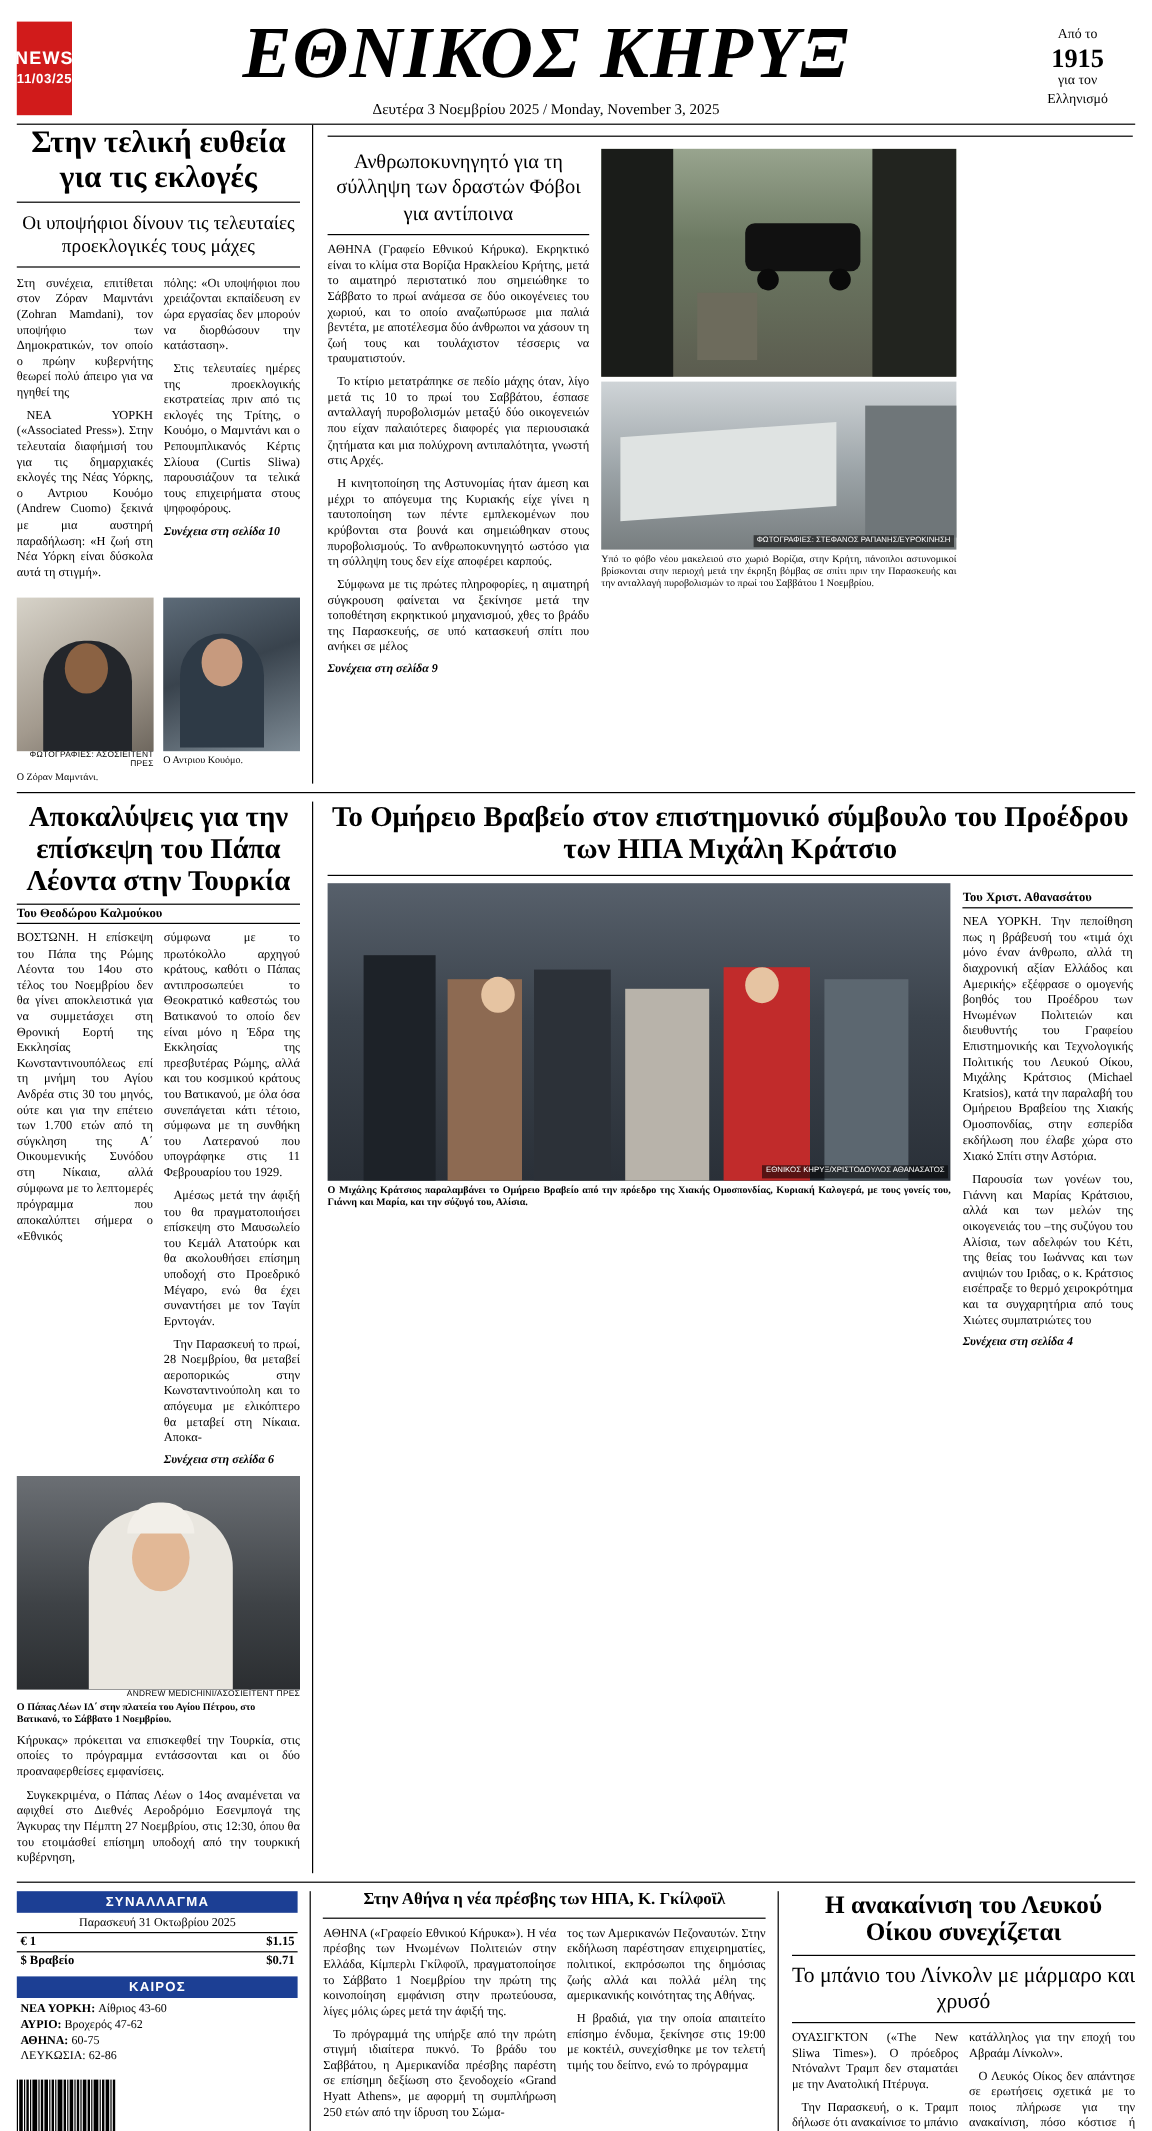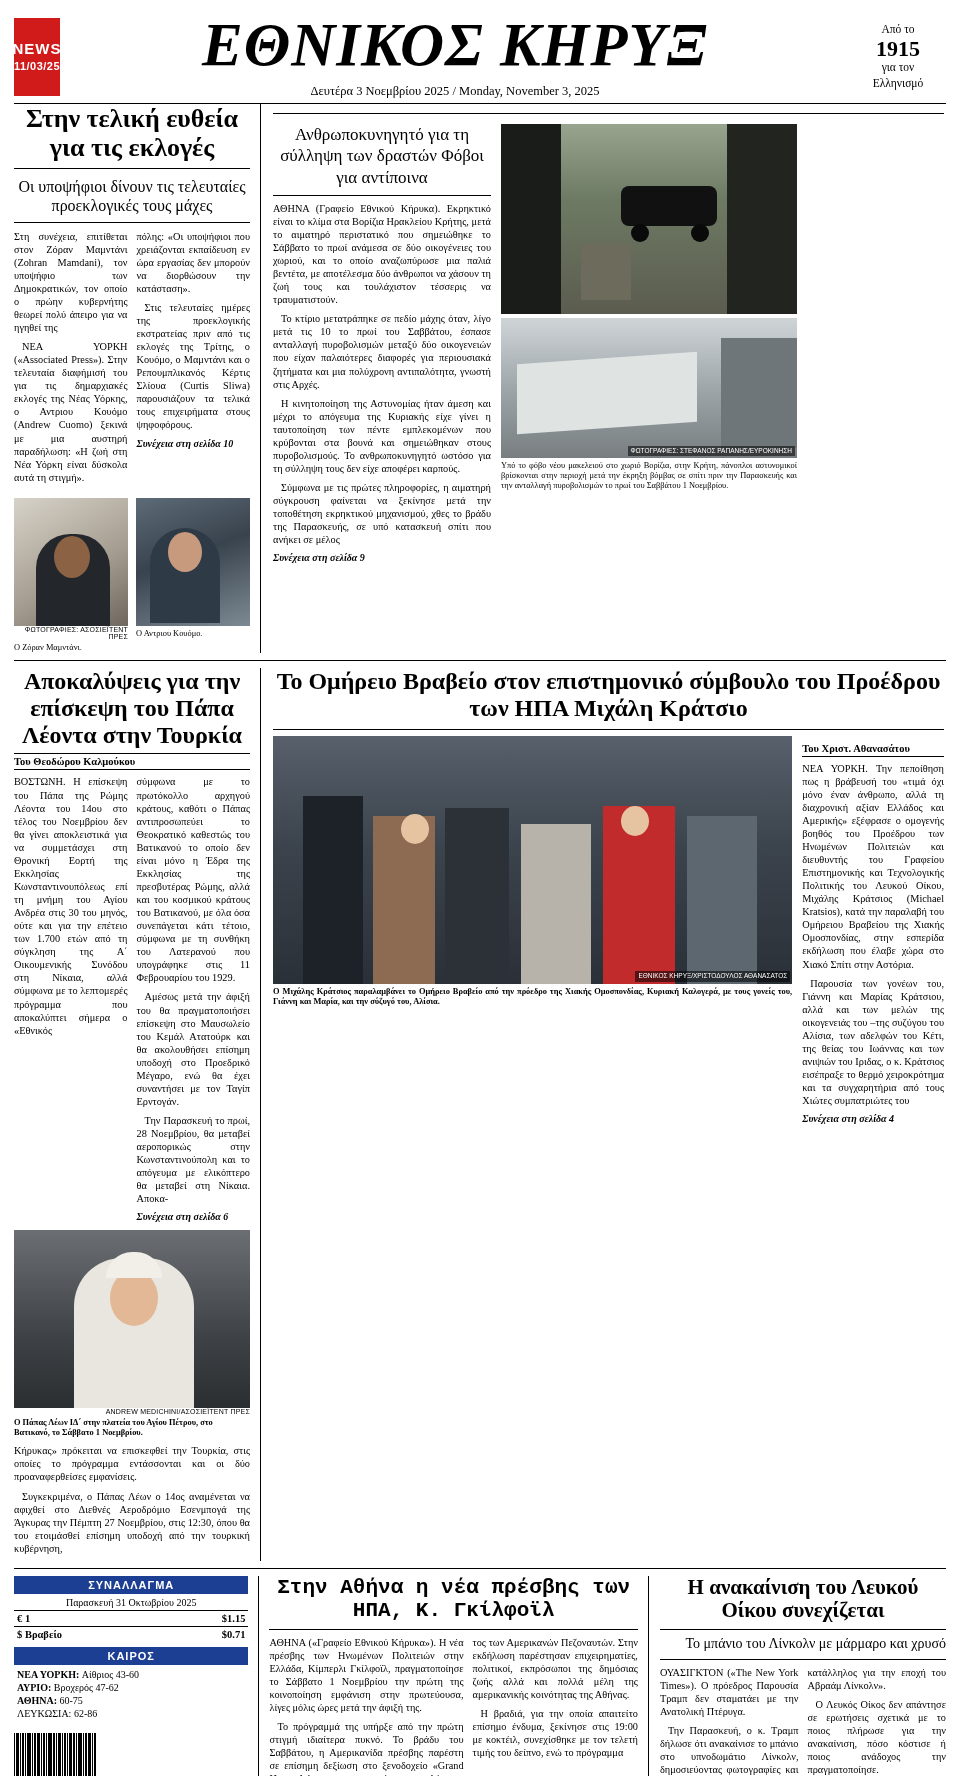--- a/index.html
+++ b/index.html
@@ -83,21 +83,21 @@
   .sec2 .left { width:246px; padding-right:10px; }
   .sec2 .right { width:684px; padding-left:12px; }
   .h-pope { font-size:24px; }
   .h-omireio { font-size:24px; }
 
   
   .sec3 { display:flex; margin-top:4px; }
   .sec3 .c1 { width:246px; padding-right:10px; }
   .sec3 .c2 { width:392px; padding:0 10px; }
   .sec3 .c3 { width:300px; padding-left:11px; }
-  .h-athens { font-size:21px;font-family:Liberation Mono, monospace; }
+  .h-athens { font-size:14px; }
   .h-white { font-size:21px; }
 
   
   .boxhead {
     background:#1c3f94; color:#fff; font-family:"Liberation Sans",sans-serif;
     font-size:11px; font-weight:bold; text-align:center; padding:3px 0; letter-spacing:1px;
   }
   .boxdate { font-size:10px; text-align:center; margin:3px 0 2px; }
   .fxrow { display:flex; justify-content:space-between; font-size:10.5px; font-weight:bold; border-top:1px solid #000; padding:2px 3px; }
   .wrow { font-size:10px; font-weight:bold; padding:1px 3px; }
@@ -354,25 +354,25 @@
 
           </div>
         </div>
       </div>
 
     </div>
 
     <div class="c3 vline">
       <div class="hl h-white">Η ανακαίνιση του Λευκού Οίκου συνεχίζεται</div>
       <div class="hr-thin" style="margin-top:6px;"></div>
-      <div class="sub" style="font-size:14px;text-align:right;">Το μπάνιο του Λίνκολν με μάρμαρο και χρυσό</div>
+      <div class="sub" style="font-size:18px;">Το μπάνιο του Λίνκολν με μάρμαρο και χρυσό</div>
       <div class="hr-thin"></div>
       <div style="display:flex; gap:9px;">
         <div class="body-col" style="width:50%;">
-          <p>ΟΥΑΣΙΓΚΤΟΝ («The New York Times»). Ο πρόεδρος Παρουσία Τραμπ δεν σταματάει με την Ανατολική Πτέρυγα.</p>
+          <p>ΟΥΑΣΙΓΚΤΟΝ («The New Sliwa Times»). Ο πρόεδρος Ντόναλντ Τραμπ δεν σταματάει με την Ανατολική Πτέρυγα.</p>
           <p>Την Παρασκευή, ο κ. Τραμπ δήλωσε ότι ανακαίνισε το μπάνιο στο υπνοδωμάτιο Λίνκολν, δημοσιεύοντας φωτογραφίες και μία μόνο κοινωνικής δικτύωσης, καθώς συνεχίζει να ανακαινίζει τον Λευκό Οίκο σύμφωνα με το δικό του στιλ.</p>
 
           <p></p>
         </div>
         <div class="body-col" style="width:50%;">
           <p>κατάλληλος για την εποχή του Αβραάμ Λίνκολν».</p>
           <p>Ο Λευκός Οίκος δεν απάντησε σε ερωτήσεις σχετικά με το ποιος πλήρωσε για την ανακαίνιση, πόσο κόστισε ή ποιος ανάδοχος την πραγματοποίησε.</p>
 
         </div>
       </div>

